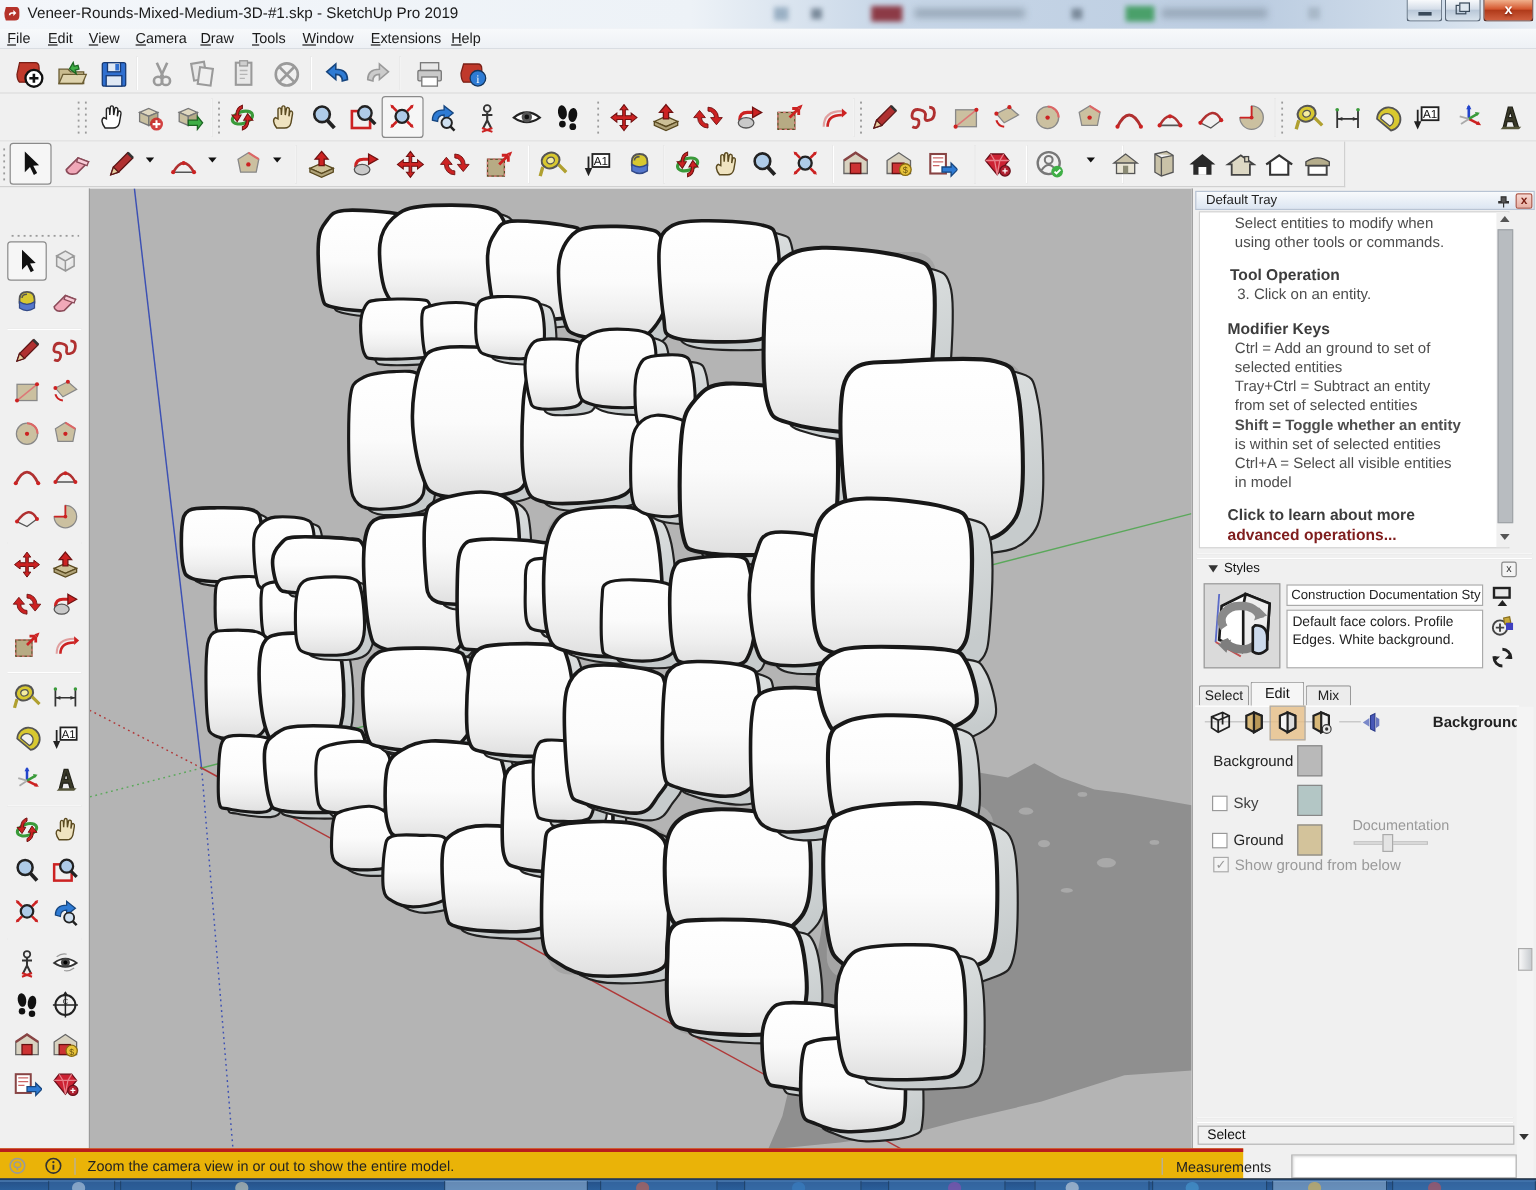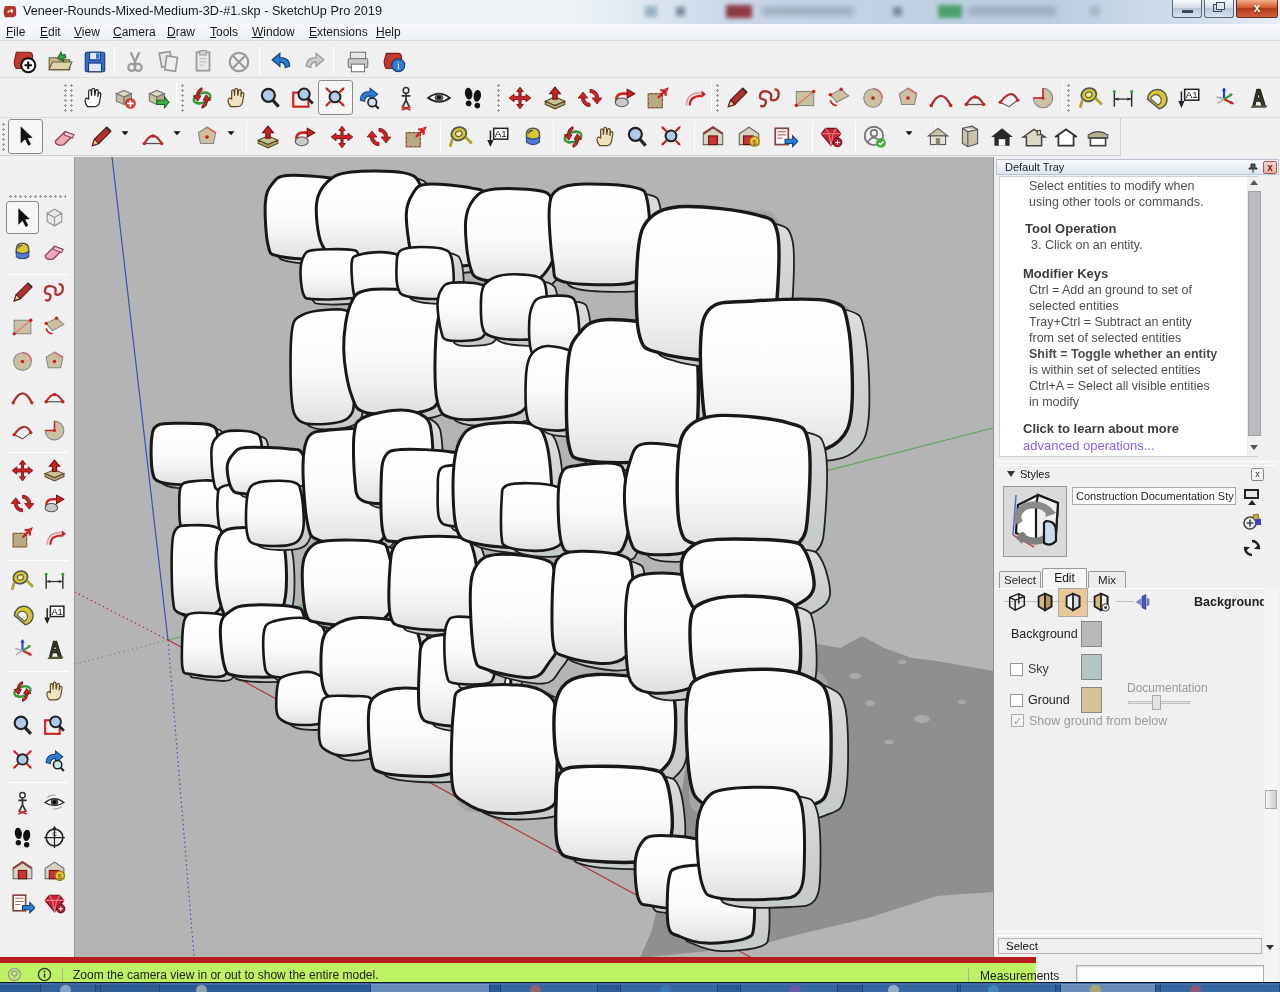--- a/index.html
+++ b/index.html
@@ -869,23 +869,23 @@
 <div class="abs" style="left:31px;top:64px;font-size:13px;font-weight:bold;color:#3c3c3c;white-space:nowrap">Tool Operation</div>
 <div class="abs" style="left:37px;top:81px;font-size:12.5px;font-weight:normal;color:#4d4d4d;white-space:nowrap">3. Click on an entity.</div>
 <div class="abs" style="left:29px;top:109px;font-size:13px;font-weight:bold;color:#3c3c3c;white-space:nowrap">Modifier Keys</div>
 <div class="abs" style="left:35px;top:126px;font-size:12.5px;font-weight:normal;color:#4d4d4d;white-space:nowrap">Ctrl = Add an ground to set of</div>
 <div class="abs" style="left:35px;top:142px;font-size:12.5px;font-weight:normal;color:#4d4d4d;white-space:nowrap">selected entities</div>
 <div class="abs" style="left:35px;top:158px;font-size:12.5px;font-weight:normal;color:#4d4d4d;white-space:nowrap">Tray+Ctrl = Subtract an entity</div>
 <div class="abs" style="left:35px;top:174px;font-size:12.5px;font-weight:normal;color:#4d4d4d;white-space:nowrap">from set of selected entities</div>
 <div class="abs" style="left:35px;top:190px;font-size:12.5px;font-weight:bold;color:#4d4d4d;white-space:nowrap">Shift = Toggle whether an entity</div>
 <div class="abs" style="left:35px;top:206px;font-size:12.5px;font-weight:normal;color:#4d4d4d;white-space:nowrap">is within set of selected entities</div>
 <div class="abs" style="left:35px;top:222px;font-size:12.5px;font-weight:normal;color:#4d4d4d;white-space:nowrap">Ctrl+A = Select all visible entities</div>
-<div class="abs" style="left:35px;top:238px;font-size:12.5px;font-weight:normal;color:#4d4d4d;white-space:nowrap">in modify</div>
+<div class="abs" style="left:35px;top:238px;font-size:12.5px;font-weight:normal;color:#4d4d4d;white-space:nowrap">in model</div>
 <div class="abs" style="left:29px;top:264px;font-size:13px;font-weight:bold;color:#3c3c3c;white-space:nowrap">Click to learn about more</div>
-<div class="abs" style="left:29px;top:281px;font-size:13px;font-weight:normal;color:#8b5cf6;white-space:nowrap">advanced operations...</div>
+<div class="abs" style="left:29px;top:281px;font-size:13px;font-weight:bold;color:#7f1d1d;white-space:nowrap">advanced operations...</div>
 <div class="abs" style="left:3px;top:304px;width:280px;height:1px;background:#c8c8c8;border-bottom:1px solid #fff"></div>
 <div class="abs" style="left:3px;top:308px;width:280px;height:1px;background:#c8c8c8;border-bottom:1px solid #fff"></div>
 <div class="abs" style="left:3px;top:311px;width:280px;height:15px;font-size:11px;color:#111">
 <div class="abs" style="left:10px;top:3px;width:0;height:0;border-left:4px solid transparent;border-right:4px solid transparent;border-top:6px solid #333"></div>
 <span class="abs" style="left:23px;top:0">Styles</span>
 <div class="abs" style="left:254px;top:0;width:13px;height:13px;background:#f4f4f4;border:1px solid #888;border-radius:2px;color:#333;font-size:9px;text-align:center;line-height:11px">x</div>
     </div>
 <div class="abs" style="left:9px;top:329px;width:64px;height:71px;background:#dadada;border:1px solid #999">
 <svg class="abs" style="left:2px;top:2px" width="58" height="65" viewBox="0 0 58 65">
         <line x1="10" y1="6" x2="7" y2="46" stroke="#5a6ac8" stroke-width="1.5"></line>
@@ -893,20 +893,23 @@
         <path d="M12,16 L32,6 L52,14 L50,44 L30,54 L10,44 Z" fill="#fff" stroke="#1a1a1a" stroke-width="2.2"></path>
         <path d="M32,6 L52,14 L50,44 L30,54 L30,16 Z" fill="#eeeeee" stroke="#1a1a1a" stroke-width="2.2"></path>
         <path d="M14,34 A15,12 0 0 1 28,16 A15,12 0 0 1 44,26" fill="none" stroke="#8a8a8a" stroke-width="7"></path>
         <path d="M50,24 l-11,4 4,-11 Z" fill="#8a8a8a"></path>
         <path d="M44,38 A15,12 0 0 1 28,52 A15,12 0 0 1 14,44" fill="none" stroke="#7e7e7e" stroke-width="7"></path>
         <path d="M9,48 l11,-4 -4,11 Z" fill="#7e7e7e"></path>
         <path d="M40,32 Q50,32 50,42 L50,52 Q44,58 38,54 L38,34 Z" fill="#ccdaec" stroke="#1a1a1a" stroke-width="2.2"></path>
       </svg>
     </div>
 <div class="abs" style="left:78px;top:330px;width:164px;height:18px;background:#fff;border:1px solid #aaa;font-size:11px;color:#222;line-height:16px;white-space:nowrap;overflow:hidden"><span style="margin-left:3px">Construction Documentation Sty</span></div>
+<div class="abs" style="left:78px;top:351px;width:164px;height:49px;background:#fff;border:1px solid #aaa;font-size:11.5px;color:#222;line-height:15px">
+      <div style="margin:3px 0 0 4px">Default face colors. Profile<br>Edges. White background.</div>
+    </div>
 <svg class="abs" style="left:249px;top:331px" width="18" height="18" viewBox="0 0 18 18">
       <rect x="1" y="1" width="15" height="10" fill="#222"></rect>
       <rect x="3" y="3" width="11" height="6" fill="#e8e8e8"></rect>
       <path d="M9,12 l-4,5 h8 Z" fill="#222"></path>
     </svg>
 <svg class="abs" style="left:249px;top:356px" width="18" height="18" viewBox="0 0 18 18">
       <circle cx="7" cy="10" r="6" fill="none" stroke="#444" stroke-width="1.6"></circle>
       <path d="M7,6.5 V13.5 M3.5,10 H10.5" stroke="#444" stroke-width="1.6"></path>
       <path d="M10,2 l5,-1 1,5 -5,1 Z" fill="#c8a838" stroke="#8a7020"></path>
       <rect x="12" y="6" width="6" height="6" fill="#4040c0"></rect>
@@ -961,21 +964,21 @@
 <div class="abs" style="left:158px;top:538px;width:9px;height:15px;background:#e4e4e4;border:1px solid #aaa"></div>
 <div class="abs" style="left:17px;top:557px;width:13px;height:13px;background:#f4f4f4;border:1px solid #aaa;color:#999;font-size:11px;line-height:12px;text-align:center">✓</div>
 <div class="abs" style="left:35px;top:557px;font-size:12.5px;color:#9a9a9a">Show ground from below</div>
 <div class="abs" style="left:270px;top:432px;width:14px;height:500px;background:#f4f4f4"></div>
 <div class="abs" style="left:271px;top:633px;width:12px;height:19px;background:linear-gradient(90deg,#f8f8f8,#c8ccd0);border:1px solid #aaa"></div>
 <div class="abs" style="left:3px;top:774px;width:264px;height:1px;background:#c8c8c8;border-bottom:1px solid #fff"></div>
 <div class="abs" style="left:3px;top:778px;width:264px;height:1px;background:#c8c8c8;border-bottom:1px solid #fff"></div>
 <div class="abs" style="left:4px;top:781px;width:264px;height:16px;background:#f0f0f0;border:1px solid #b4b4b4;font-size:11.5px;color:#111;line-height:15px"><span style="margin-left:7px">Select</span></div>
 <div class="abs" style="left:272px;top:788px;width:0;height:0;border-left:4px solid transparent;border-right:4px solid transparent;border-top:5px solid #333"></div>
 </div>
-<div class="abs" style="left:0;top:957px;width:1036px;height:25px;background:#bef264;border-top:6px solid #b91c1c">
+<div class="abs" style="left:0;top:957px;width:1036px;height:25px;background:#eab308;border-top:3px solid #b91c1c">
 <svg class="abs" style="left:7px;top:4px" width="15" height="15" viewBox="0 0 16 16">
       <circle cx="8" cy="8" r="6.5" fill="none" stroke="#9a9a9a" stroke-width="1.4"></circle>
       <path d="M8,4.5 Q11,4.5 11,7.5 Q11,9.5 8,9.5 Q5,9.5 5,7.5 Q5,4.5 8,4.5 Z M8,9.5 L8,12" stroke="#9a9a9a" fill="none" stroke-width="1.3"></path>
     </svg>
 <svg class="abs" style="left:37px;top:4px" width="15" height="15" viewBox="0 0 16 16">
       <circle cx="8" cy="8" r="6.5" fill="none" stroke="#333" stroke-width="1.4"></circle>
       <circle cx="8" cy="4.8" r="1" fill="#333"></circle>
       <path d="M8,7 L8,11.5" stroke="#333" stroke-width="1.6"></path>
     </svg>
 <div class="abs" style="left:62px;top:5px;width:1px;height:14px;background:#b0b0b0"></div>

